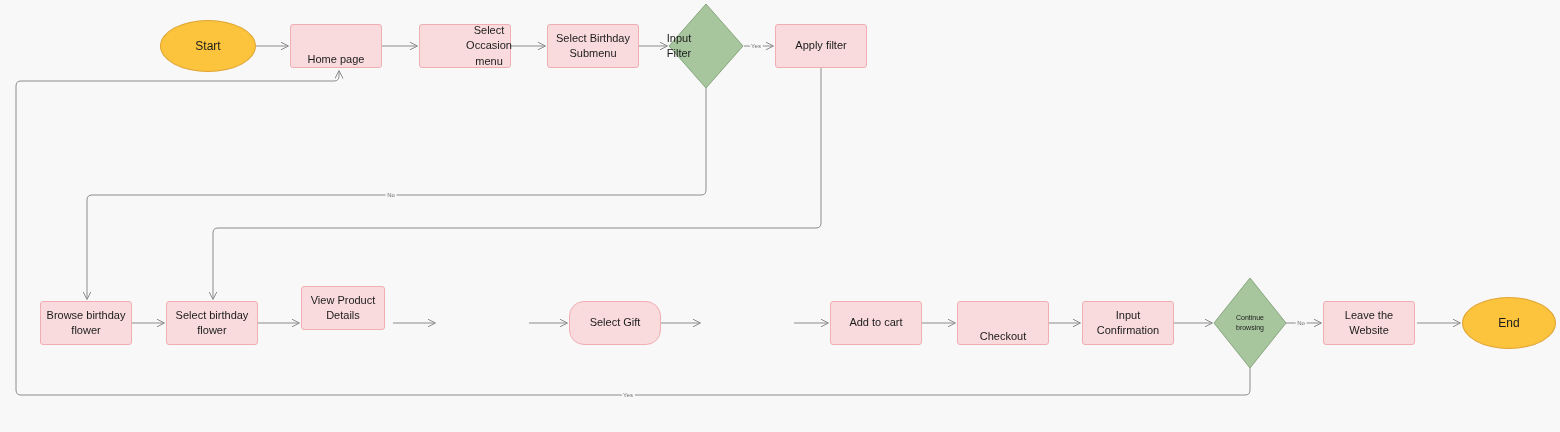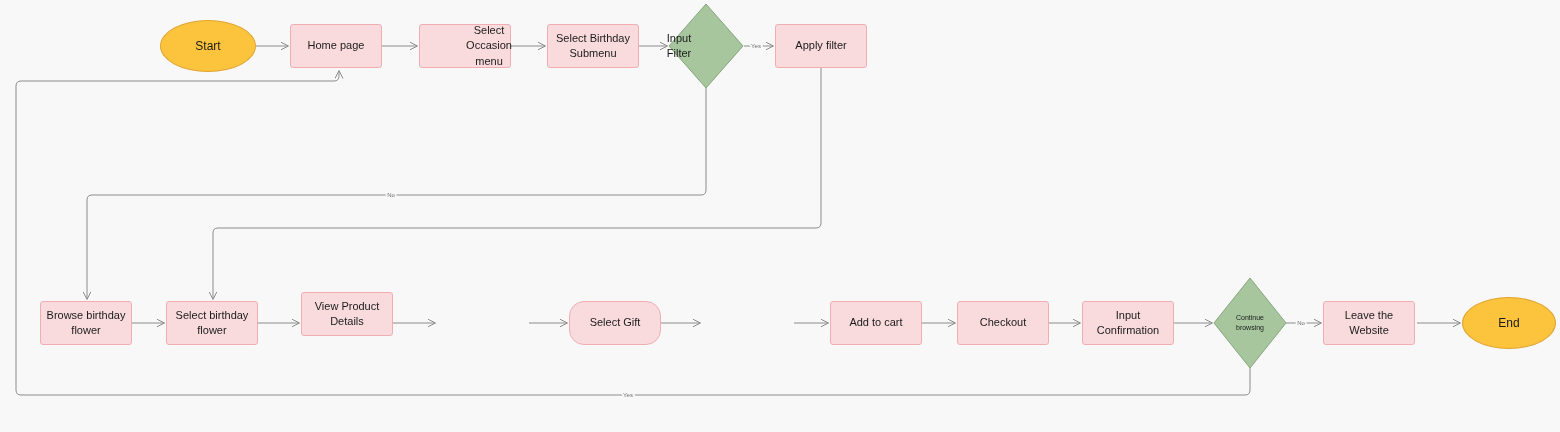--- a/index.html
+++ b/index.html
@@ -79,37 +79,37 @@
       <path d="M1174,323 L1212,323" class="edge" marker-end="url(#arrow)"></path>
       <path d="M1286,323 L1321,323" class="edge" marker-end="url(#arrow)"></path>
       <text x="1301" y="323" class="edge-label">No</text>
       <path d="M1250,368 L1250,390 Q1250,395 1245,395 L21,395 Q16,395 16,390 L16,86 Q16,81 21,81 L334,81 Q339,81 339,76 L339,71" class="edge" marker-end="url(#arrow)"></path>
       <text x="628" y="395" class="edge-label">Yes</text>
       <path d="M1417,323 L1460,323" class="edge" marker-end="url(#arrow)"></path>
       <polygon points="706,4 743,46 706,88 669,46" class="decision-shape"></polygon>
       <polygon points="1250,278 1286,323 1250,368 1214,323" class="decision-shape"></polygon>
     </svg>
 <div class="node terminal" style="left: 160px; top: 20px; width: 96px; height: 52px;"><span>Start</span></div>
-    <div class="node process" style="left: 290px; top: 24px; width: 92px; height: 44px;"><span>Home page</span></div>
+    <div class="node process" style="left: 290px; top: 24px; width: 92px; height: 44px; align-items: flex-end;"><span>Home page</span></div>
     <div class="node process" style="left: 419px; top: 24px; width: 92px; height: 44px; padding-left: 48px;"><span>Select Occasion
 menu</span></div>
     <div class="node process" style="left: 547px; top: 24px; width: 92px; height: 44px;"><span>Select Birthday
 Submenu</span></div>
     <div class="node decision" style="left: 642px; top: 4px; width: 74px; height: 84px; text-align: right;"><span>Input
 Filter</span></div>
     <div class="node process" style="left: 775px; top: 24px; width: 92px; height: 44px;"><span>Apply filter</span></div>
     <div class="node process" style="left: 40px; top: 301px; width: 92px; height: 44px;"><span>Browse birthday
 flower</span></div>
     <div class="node process" style="left: 166px; top: 301px; width: 92px; height: 44px;"><span>Select birthday
 flower</span></div>
-    <div class="node process" style="left: 301px; top: 292px; width: 92px; height: 44px; justify-content: center;"><span>View Product
+    <div class="node process" style="left: 301px; top: 286px; width: 84px; height: 44px; justify-content: center;"><span>View Product
 Details</span></div>
     <div class="node process" style="left: 569px; top: 301px; width: 92px; height: 44px; border-radius: 15px;"><span>Select Gift</span></div>
     <div class="node process" style="left: 830px; top: 301px; width: 92px; height: 44px;"><span>Add to cart</span></div>
-    <div class="node process" style="left: 957px; top: 301px; width: 92px; height: 44px;"><span>Checkout</span></div>
+    <div class="node process" style="left: 957px; top: 301px; width: 92px; height: 44px; align-items: flex-end;"><span>Checkout</span></div>
     <div class="node process" style="left: 1082px; top: 301px; width: 92px; height: 44px;"><span>Input
 Confirmation</span></div>
     <div class="node decision" style="left: 1214px; top: 278px; width: 72px; height: 90px; font-size: 7px;"><span>Continue
 browsing</span></div>
     <div class="node terminal" style="left: 1462px; top: 297px; width: 94px; height: 52px;"><span>End</span></div>
     <div class="node process" style="left: 1323px; top: 301px; width: 92px; height: 44px;"><span>Leave the
 Website</span></div>
   </div>
 
 </body></html>

